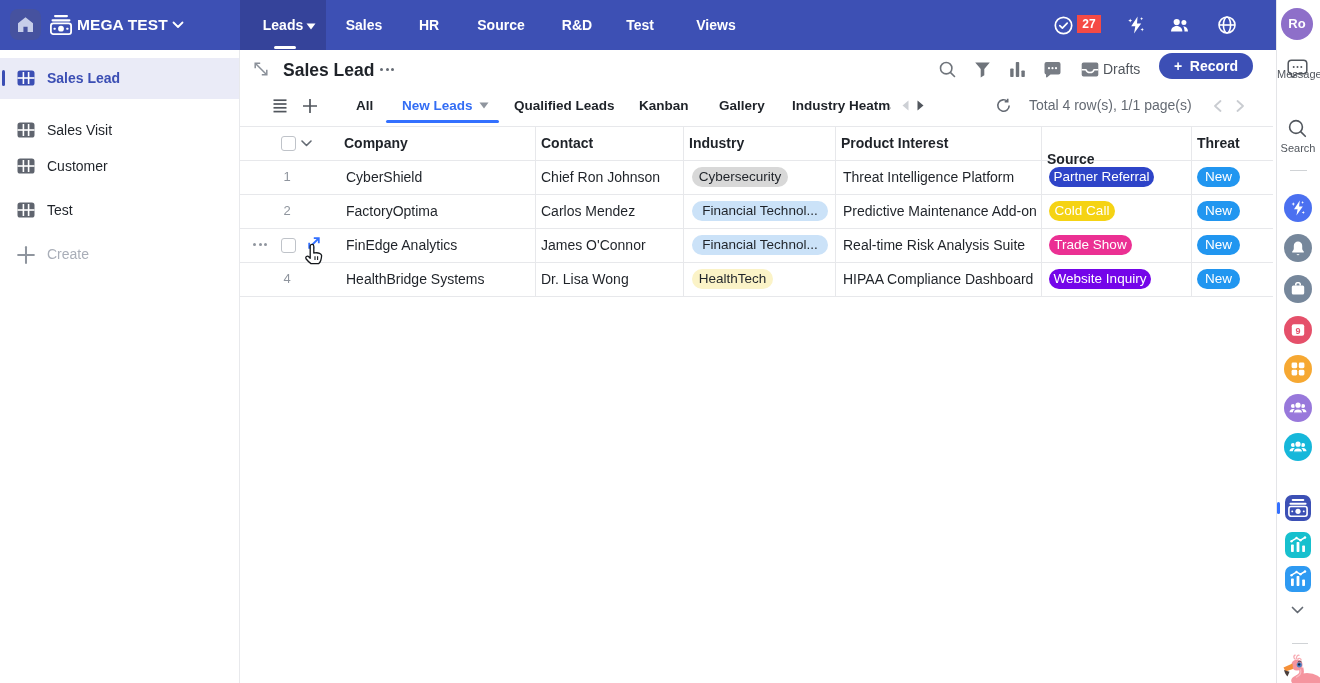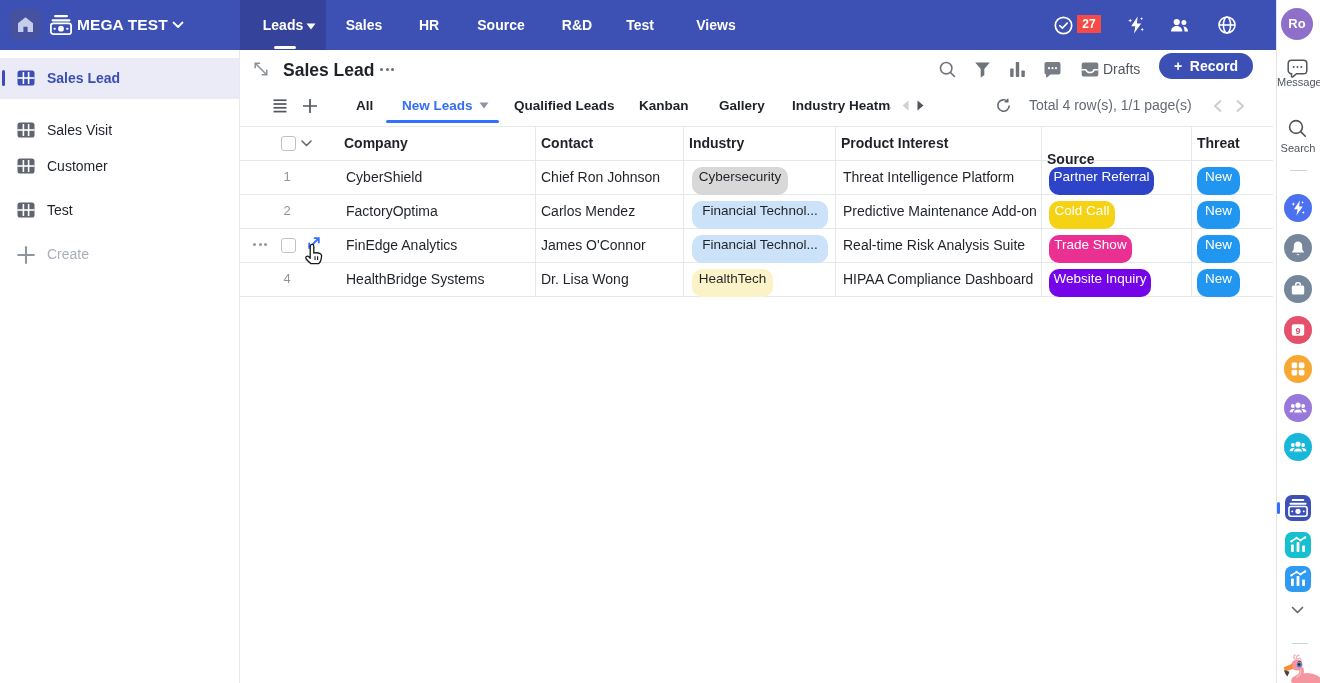--- a/index.html
+++ b/index.html
@@ -7,21 +7,21 @@
   font-family:"Liberation Sans",sans-serif;color:#1f2329;-webkit-font-smoothing:antialiased}
 .a{position:absolute}
 .topbar{left:0;top:0;width:1276px;height:50px;background:#3d50b4}
 .tabtxt{color:#fff;font-size:14px;font-weight:700;line-height:50px;transform:translateX(-50%);white-space:nowrap}
 .leftbar{left:0;top:50px;width:239px;height:633px;background:#fff;border-right:1px solid #e8e9ec}
 .sideitem{left:0;width:239px;height:41px}
 .sideicon{left:17px;top:11px;width:18px;height:18px}
 .sidetxt{left:47px;top:0;line-height:41px;font-size:14px}
 .hline{background:#e7e8eb;height:1px}
 .vline{background:#e7e8eb;width:1px}
-.pill{height:28px;border-radius:10px;font-size:13.5px;line-height:20px;text-align:center;white-space:nowrap;overflow:hidden}
+.pill{height:20px;border-radius:10px;font-size:13.5px;line-height:20px;text-align:center;white-space:nowrap;overflow:hidden}
 .hicon{color:#51565d}
 .cell{font-size:14px;line-height:34px;white-space:nowrap}
 .rnum{font-size:13px;color:#8f959e;line-height:34px;text-align:center}
 .rightbar{left:1276px;top:0;width:44px;height:683px;background:#fff;border-left:1px solid #e4e5e8;box-sizing:border-box}
 .circ{left:1284px;width:28px;height:28px;border-radius:50%}
 .sq{left:1285px;width:26px;height:26px;border-radius:7px}
 .rblabel{left:0;width:44px;text-align:center;font-size:11px;color:#51565d;white-space:nowrap;overflow:hidden}
 </style>
 </head>
 <body>
@@ -274,21 +274,21 @@
 <div class="a pill" style="left:1197px;top:269px;width:43px;background:#2196f0;color:#fff">New</div>
 
 <div class="a rightbar"></div>
 <div class="a" style="left:1281px;top:8px;width:32px;height:32px;border-radius:50%;background:#8e6fc9;color:#fff;font-size:13px;font-weight:700;text-align:center;line-height:32px">Ro</div>
 <svg class="a" style="left:1287px;top:59px" width="21" height="20" viewBox="0 0 21 20">
   <path d="M4.5 1.2 h12 a3.3 3.3 0 0 1 3.3 3.3 v7 a3.3 3.3 0 0 1-3.3 3.3 H9.5 L5.8 17.9 a0.8 0.8 0 0 1-1.3-0.6 v-2.5 a3.3 3.3 0 0 1-3.3-3.3 v-7 A3.3 3.3 0 0 1 4.5 1.2 Z" fill="none" stroke="#51565d" stroke-width="1.5"></path>
   <circle cx="6.7" cy="8" r="1" fill="#51565d"></circle>
     <circle cx="10.5" cy="8" r="1" fill="#51565d"></circle>
     <circle cx="14.3" cy="8" r="1" fill="#51565d"></circle>
 </svg>
-<div class="a rblabel" style="left:1277px;top:76px;width:43px">Message</div>
+<div class="a rblabel" style="left:1277px;top:68px;width:43px">Message</div>
 <svg class="a" style="left:1288px;top:119px" width="19" height="19" viewBox="0 0 19 19">
   <circle cx="8" cy="8" r="6.4" fill="none" stroke="#51565d" stroke-width="1.6"></circle>
   <line x1="12.9" y1="12.9" x2="17.3" y2="17.3" stroke="#51565d" stroke-width="1.6" stroke-linecap="round"></line>
 </svg>
 <div class="a rblabel" style="top:142px;left:1276px">Search</div>
 <div class="a" style="left:1290px;top:170px;width:17px;height:1px;background:#d0d3d6"></div>
 
 <div class="a circ" style="top:194px;background:#4b70f0"></div>
 <svg class="a" style="left:1284px;top:194px" width="28" height="28" viewBox="0 0 28 28">
   <path d="M15.8 6.5 L10 15.2 h3.6 L12.4 21.5 L18.8 12.6 h-3.7 Z" fill="#fff"></path>

